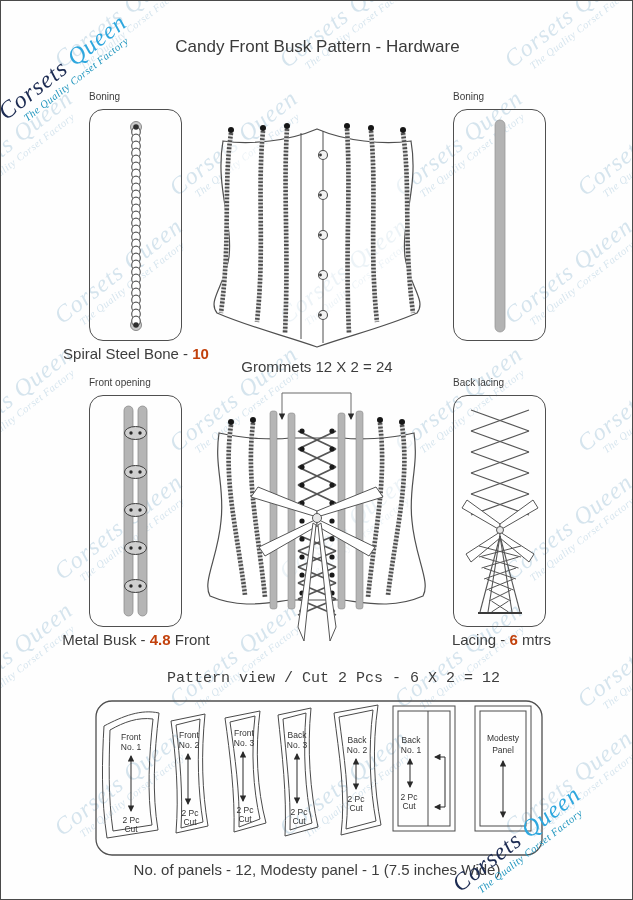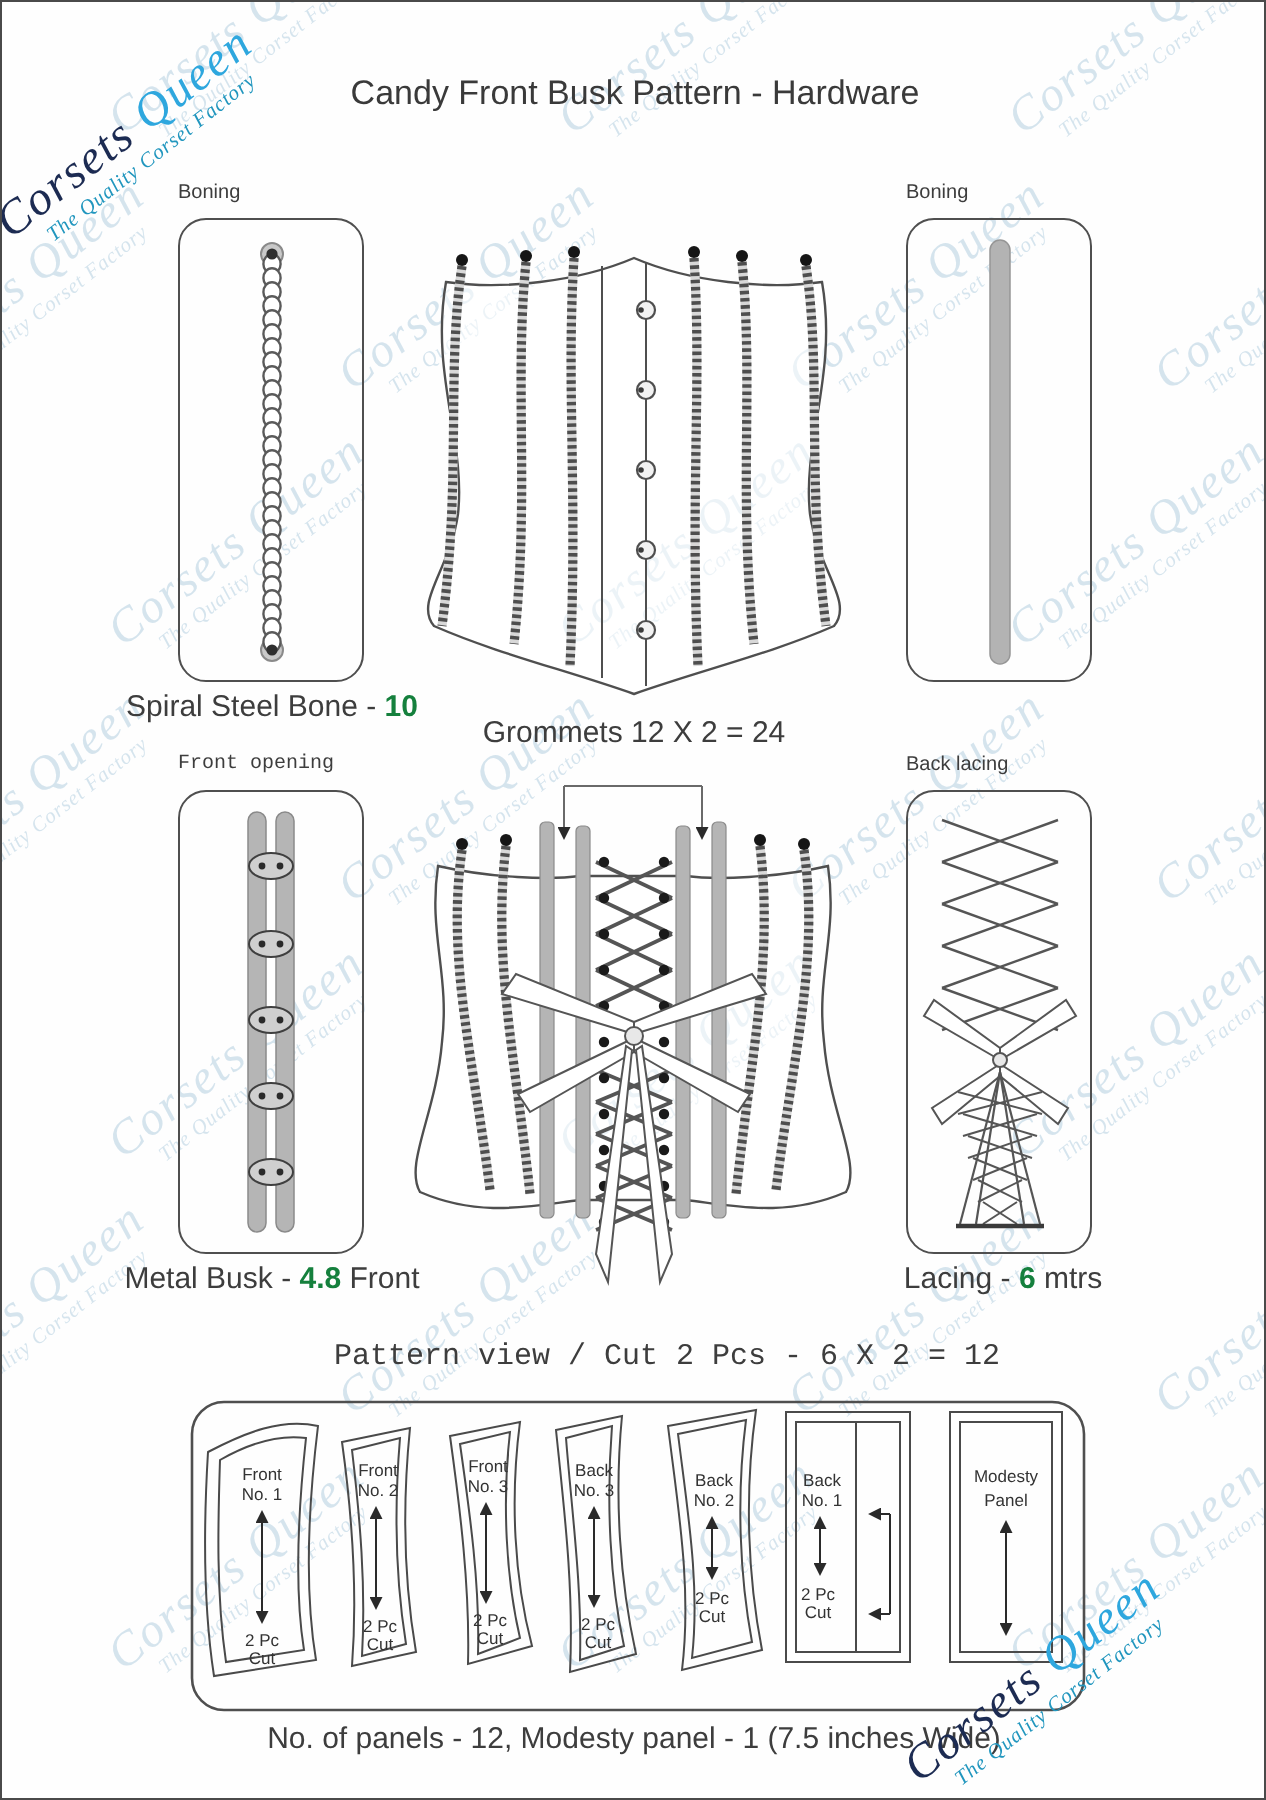--- a/index.html
+++ b/index.html
@@ -16,21 +16,21 @@
   .wm.prominent{z-index:2;}
   .wm.prominent .b1{color:#1c2b52;}
   .wm.prominent .b2{color:#2ea7de;}
   .wm.prominent .wm-tag{color:#2196be;}
   
   .content{position:absolute;inset:0;z-index:1;}
   .title{position:absolute;top:36px;left:0;width:633px;text-align:center;
          font-size:17px;color:#3a3a3a;}
   .lbl{position:absolute;width:93px;font-size:10px;color:#3d3d3d;}
   .cap{position:absolute;text-align:center;font-size:15px;color:#3d3d3d;white-space:nowrap;}
-  .red{color:#15803d;font-weight:bold;}
+  .red{color:#c2410c;font-weight:bold;}
   .card{position:absolute;width:93px;height:232px;border:1.3px solid #4f4f4f;border-radius:14px;box-sizing:border-box;}
   .card svg{position:absolute;top:0;left:0;}
   .abs{position:absolute;}
   svg text{font-family:"Liberation Sans",sans-serif;}
 </style>
 </head>
 <body>
 
 <div class="page">
 
@@ -237,21 +237,21 @@
           <circle cx="122" cy="198" r="4.5" fill="#f2f2f2" stroke="#4f4f4f" stroke-width="1.1"></circle>
           <circle cx="119.5" cy="198" r="1.4" fill="#3a3a3a"></circle>
         </g>
     </svg>
 
     <div class="cap" style="top:344px;left:30px;width:210px;">
       <span>Spiral Steel Bone - </span><span class="red">10</span><span></span>
     </div>
     <div class="cap" style="top:357px;left:216px;width:200px;">Grommets 12 X 2 = 24</div>
 
-    <div class="lbl" style="top:376px;left:88px;font-family:Liberation Mono, monospace;">Front opening</div>
+    <div class="lbl" style="top:376px;left:88px;">Front opening</div>
     <div class="lbl" style="top:376px;left:452px;">Back lacing</div>
 
     <div class="card" style="top:394px;left:88px;">
       <svg width="93" height="232">
         <rect x="34" y="10" width="9" height="210" rx="4.5" fill="#b5b5b5" stroke="#8a8a8a" stroke-width="0.75"></rect>
         <rect x="48" y="10" width="9" height="210" rx="4.5" fill="#b5b5b5" stroke="#8a8a8a" stroke-width="0.75"></rect>
         <g id="g-clasps">
             <ellipse cx="45.5" cy="37" rx="11" ry="6.5" fill="#cfcfcf" stroke="#3f3f3f" stroke-width="1"></ellipse>
             <circle cx="41" cy="37" r="1.7" fill="#2a2a2a"></circle>
             <circle cx="50" cy="37" r="1.7" fill="#2a2a2a"></circle>

